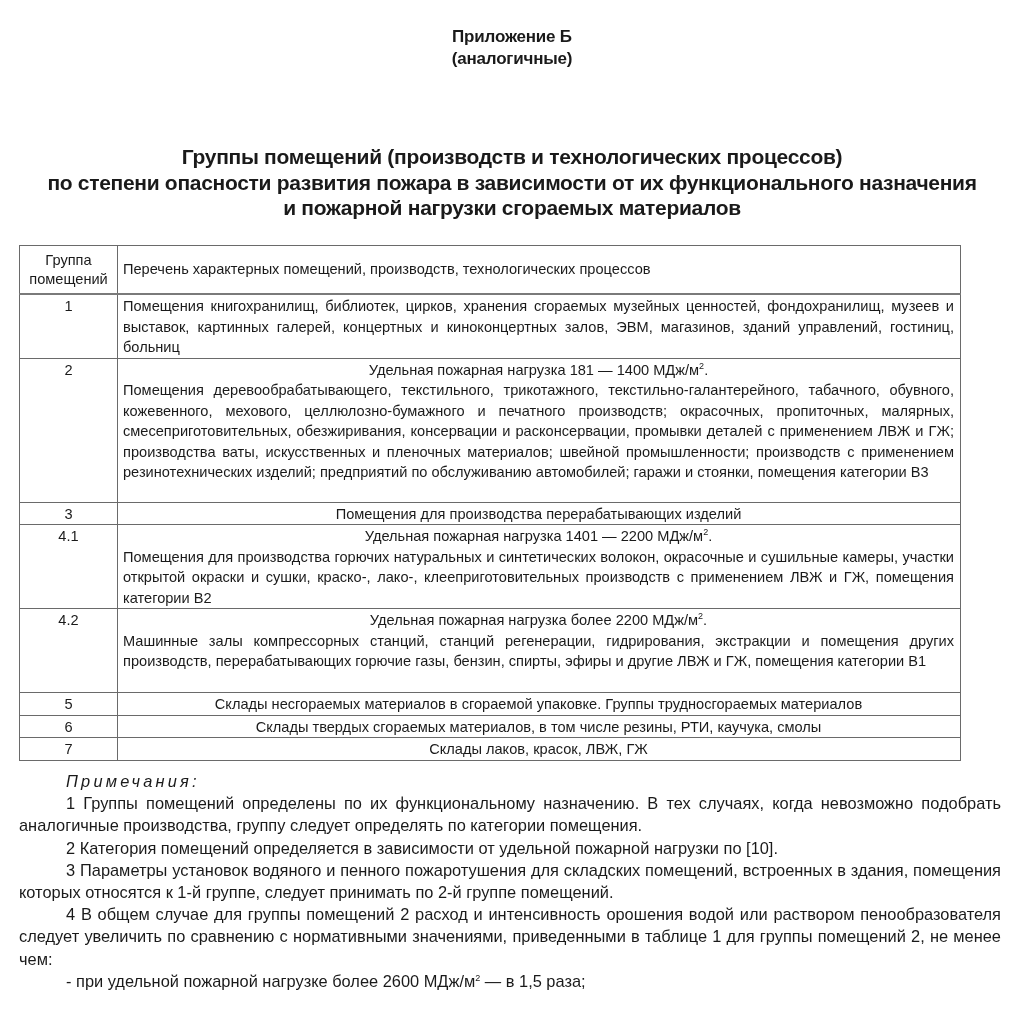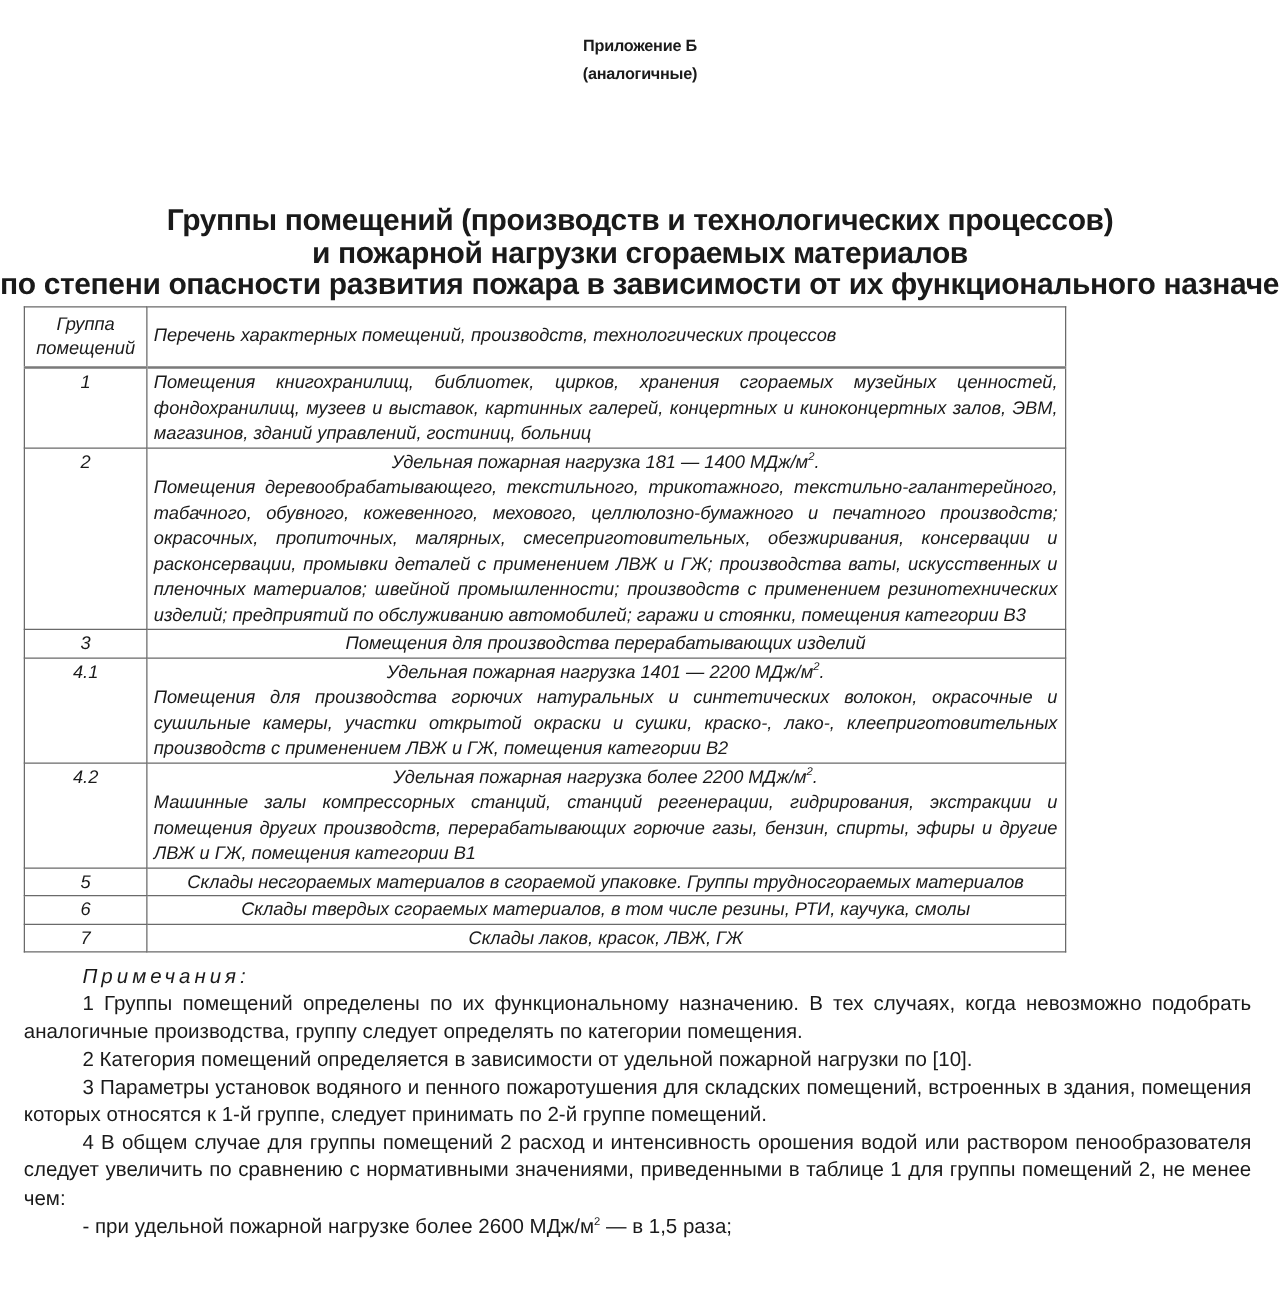--- a/index.html
+++ b/index.html
@@ -15,48 +15,46 @@
       color: #1a1a1a;
       font-family: "Liberation Sans", "DejaVu Sans", sans-serif;
     }
     .appendix-heading {
       position: absolute;
       top: 26px;
       left: 0;
       width: 1024px;
       text-align: center;
       font-weight: bold;
-      font-size: 13px;
+      font-size: 17px;
       line-height: 22px;
       letter-spacing: -0.2px;
     }
     .doc-title {
       position: absolute;
       top: 144px;
       left: 0;
       width: 1024px;
       text-align: center;
       font-weight: bold;
-      font-size: 24px;
+      font-size: 21px;
       line-height: 25.5px;
       letter-spacing: -0.3px;
-      margin-top: 20px;
     }
     .doc-title div { white-space: nowrap; }
 
     table.groups {
       position: absolute;
       top: 245px;
       left: 19px;
-      width: 834px;
+      width: 942px;
       border-collapse: collapse;
       font-size: 14.6px;
       line-height: 20.5px;
       table-layout: fixed;
-      font-style: italic;
     }
     table.groups th, table.groups td {
       border: 1px solid #6a6a6a;
       padding: 0 5px;
       vertical-align: top;
     }
     table.groups { border: 1.5px solid #222; }
     table.groups th {
       font-weight: normal;
       height: 43px;
@@ -101,22 +99,22 @@
 </head>
 <body>
 
 <div class="appendix-heading">
   <div>Приложение Б</div>
   <div>(аналогичные)</div>
 </div>
 
 <div class="doc-title">
   <div>Группы помещений (производств и технологических процессов)</div>
+  <div>по степени опасности развития пожара в зависимости от их функционального назначения</div>
   <div>и пожарной нагрузки сгораемых материалов</div>
-  <div>по степени опасности развития пожара в зависимости от их функционального назначения</div>
 </div>
 
 <table class="groups">
   <thead>
     <tr class="head-row">
       <th class="col-group">
         <span>Группа</span><br>
         <span>помещений</span>
       </th>
       <th class="col-list">Перечень характерных помещений, производств, технологических процессов</th>

